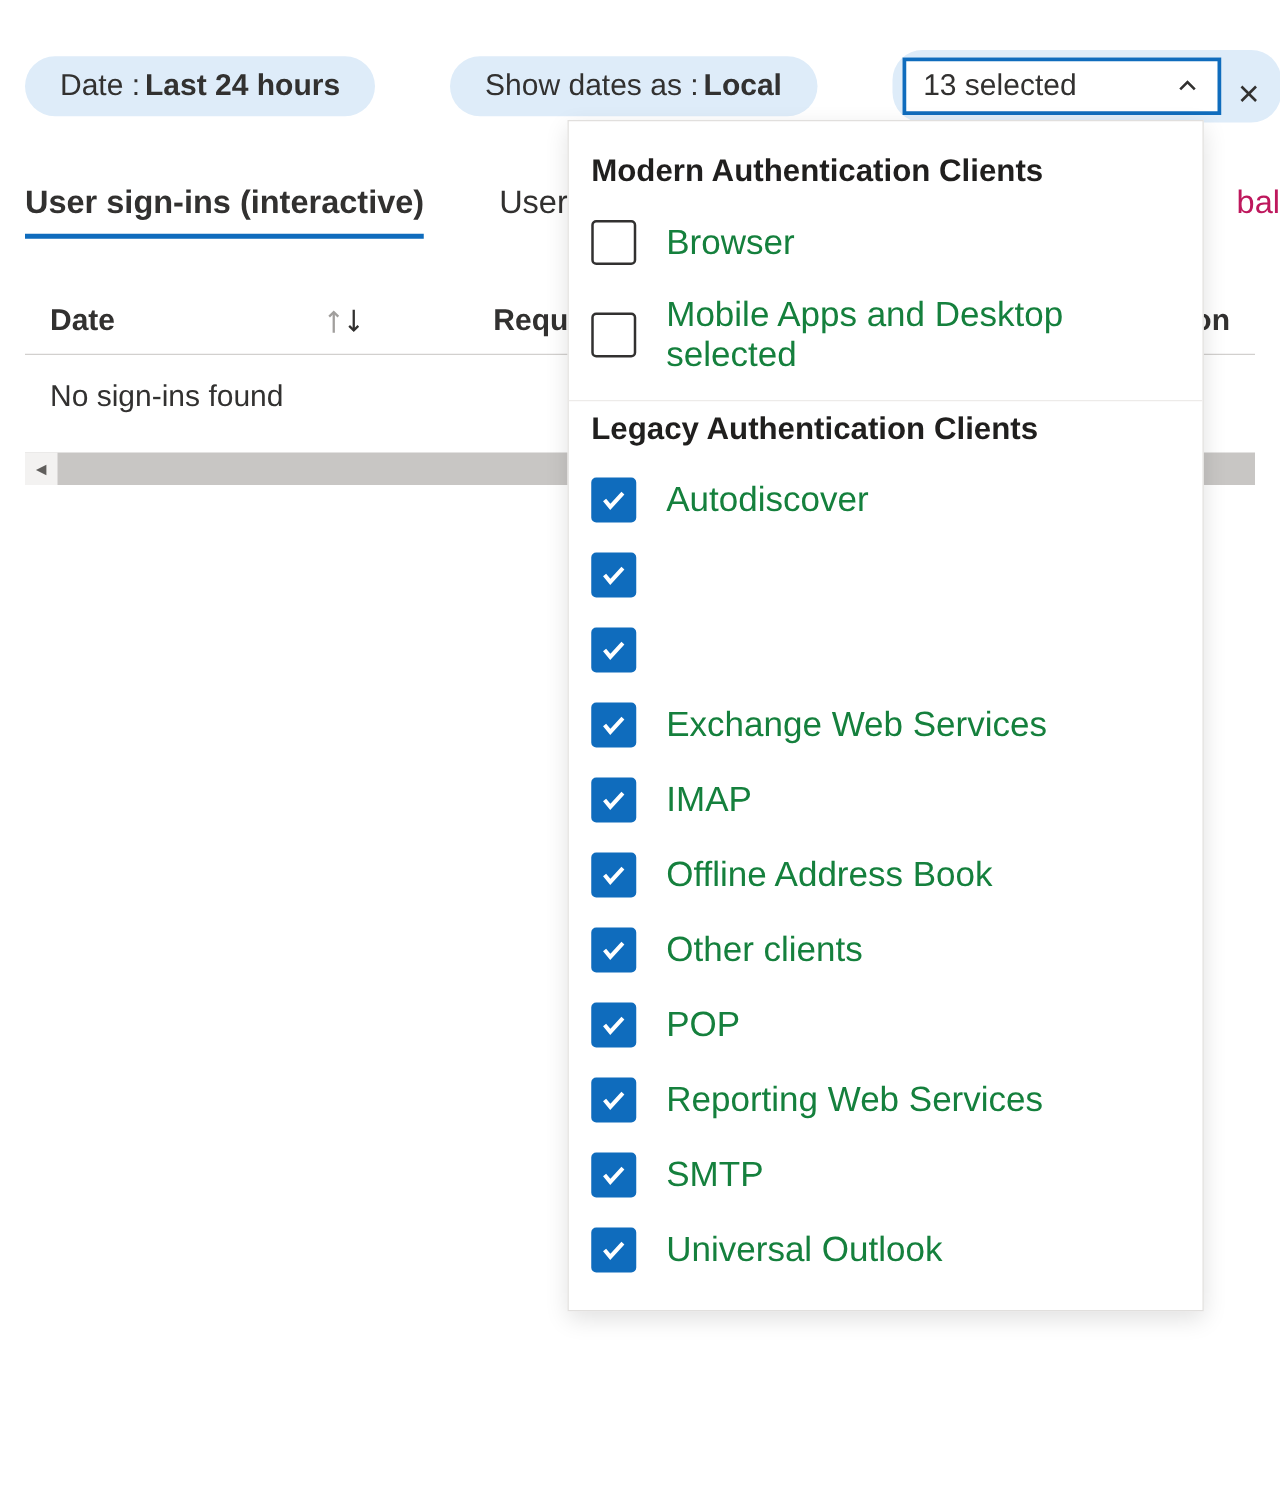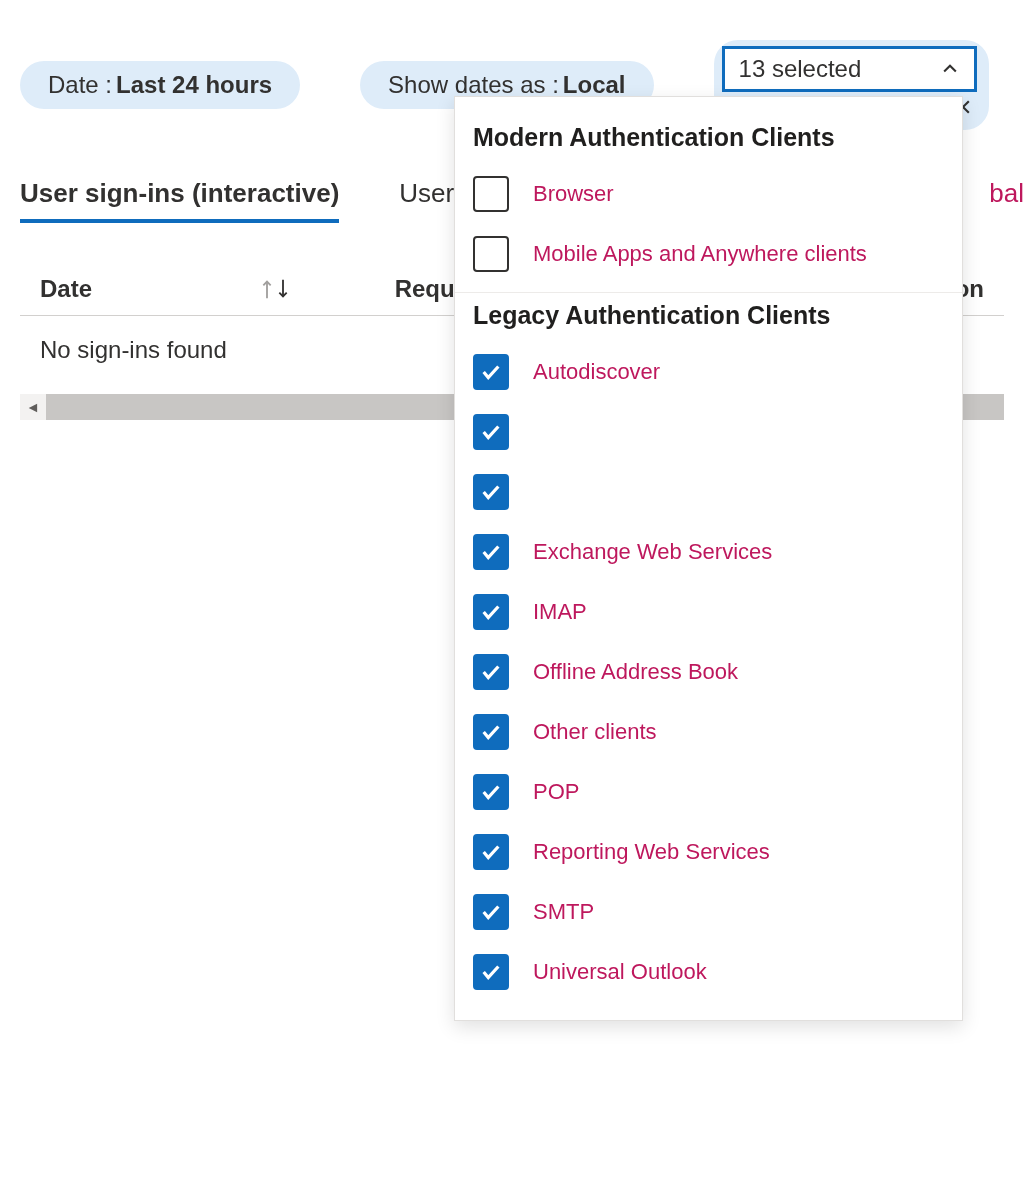--- a/index.html
+++ b/index.html
@@ -38,21 +38,20 @@
     .pill .value {
       font-weight: 700;
       margin-left: 4px;
     }
     .dropdown-pill {
       background: #deecf9;
       border-radius: 24px;
       padding: 6px 12px 6px 8px;
       display: inline-flex;
       align-items: flex-end;
-      flex-direction: column;
     }
     .dropdown-control {
       border: 3px solid #0f6cbd;
       background: #ffffff;
       padding: 6px 14px;
       display: flex;
       align-items: center;
       justify-content: space-between;
       min-width: 255px;
       font-size: 24px;
@@ -186,22 +185,22 @@
       flex-shrink: 0;
     }
     .checkbox.checked {
       background: #0f6cbd;
       border-color: #0f6cbd;
     }
     .checkbox.checked svg {
       stroke: #ffffff;
     }
     .option-label {
-      font-size: 22px;
-      color: #be185d;
+      font-size: 28px;
+      color: #15803d;
     }
     .divider {
       border: none;
       border-top: 1px solid #edebe9;
       margin: 8px -18px;
     }
   </style>
 </head>
 <body>
 
@@ -262,21 +261,21 @@
 
 <div class="dropdown-panel" id="dropdown-panel">
 
 <div class="group-title">Modern Authentication Clients</div>
     <div class="option">
       <div class="checkbox"></div>
       <div class="option-label">Browser</div>
     </div>
     <div class="option">
       <div class="checkbox"></div>
-      <div class="option-label">Mobile Apps and Anywhere clients</div>
+      <div class="option-label">Mobile Apps and Desktop selected</div>
     </div>
     <hr class="divider">
     <div class="group-title">Legacy Authentication Clients</div>
     <div class="option">
       <div class="checkbox checked">
         <svg width="22" height="22" viewBox="0 0 24 24" fill="none" stroke="#fff" stroke-width="3.5">
           <polyline points="4 12 9 18 20 6"></polyline>
         </svg>
       </div>
       <div class="option-label">Autodiscover</div>

